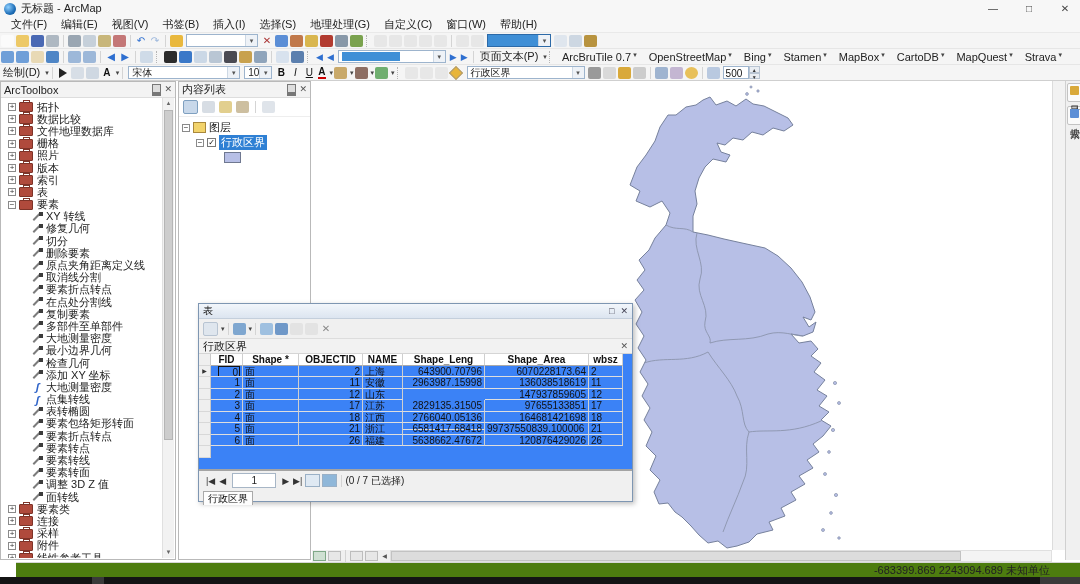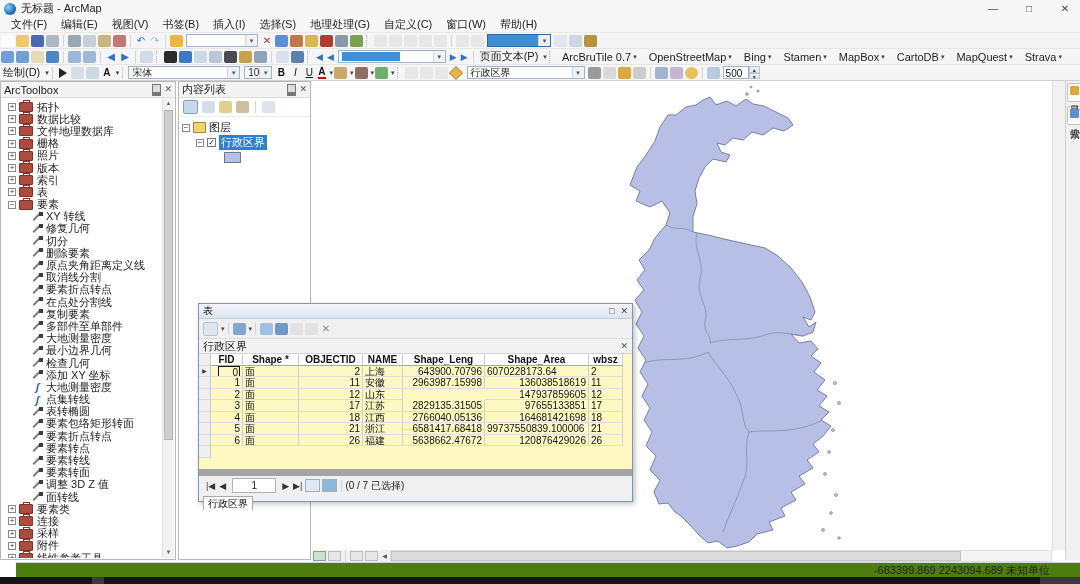--- a/index.html
+++ b/index.html
@@ -23,21 +23,21 @@
   #tb3{top:65px;height:16px;border-bottom:1px solid #cfcfcf}
   .ic{display:inline-block;width:13px;height:12px;margin:0 1px;border-radius:2px;flex:0 0 auto}
   .ic.txt{background:transparent!important;font-size:10px;line-height:12px;text-align:center;width:12px}
   .sep{display:inline-block;width:1px;height:12px;background:#d4d4d4;margin:0 3px;flex:0 0 auto}
   .grip{display:inline-block;width:4px;height:12px;margin:0 2px;border-left:1px dotted #b5b5b5;flex:0 0 auto}
   .combo{display:inline-flex;align-items:center;height:13px;background:#fff;border:1px solid #9db4cd;font-size:10px;color:#222;margin:0 2px;flex:0 0 auto;box-sizing:border-box;padding-left:3px}
   .combo .dd{margin-left:auto;width:11px;height:11px;font-size:7px;line-height:11px;text-align:center;color:#555;background:#eef2f7;border-left:1px solid #cdd8e4}
   .combo.blue{background:#3f8fd6;border-color:#2c6aa8}
   .lbl-btn{font-size:11px;color:#222;padding:0 3px;white-space:nowrap;flex:0 0 auto}
   .dd-arrow{font-size:7px;color:#444;padding-left:2px}
-  .bm{display:inline-flex;align-items:center;font-size:11px;color:#222;padding:0 6px;white-space:nowrap;flex:0 0 auto}
+  .bm{display:inline-flex;align-items:flex-start;font-size:11px;color:#222;padding:0 6px;white-space:nowrap;flex:0 0 auto}
   .navg{font-size:9px;color:#2e6fd0;padding:0 2px;flex:0 0 auto}
   .spin{display:inline-flex;flex:0 0 auto;margin-left:2px}
   .spin .val{width:26px;height:13px;border:1px solid #9db4cd;background:#fff;font-size:10px;line-height:13px;padding-left:2px;box-sizing:border-box}
   .spin .ud{display:flex;flex-direction:column;width:11px}
   .spin .ud span{height:6.5px;font-size:5px;line-height:6.5px;text-align:center;background:#e9edf2;border:1px solid #b8c4d2;color:#333;box-sizing:border-box}
   .bi{font-weight:bold}.it{font-style:italic}.un{text-decoration:underline}
   .fontA{font-size:10px;font-weight:bold;border-bottom:2px solid #c00;line-height:10px;margin:0 2px;flex:0 0 auto}
   .diamond{width:8px;height:8px;background:#e8b53a;border:1px solid #a97;transform:rotate(45deg);margin:0 4px 0 2px;flex:0 0 auto}
   .ptr{width:0;height:0;border-top:5px solid transparent;border-bottom:5px solid transparent;border-left:8px solid #222;margin:0 3px;flex:0 0 auto}
   
@@ -79,21 +79,21 @@
   .hsc-arr{width:11px;height:10px;font-size:6px;line-height:10px;text-align:center;color:#555}
   .hsc-track{flex:1;height:10px;background:#f4f4f4;border:1px solid #e0e0e0;position:relative}
   .hsc-thumb{position:absolute;left:0;top:0;height:8px;width:86%;background:#dcdcdc;border:1px solid #c2c2c2}
   
   #twin{left:198px;top:303px;width:433px;height:197px;background:#f0f0f0;border:1px solid #7e96b2;box-shadow:2px 2px 5px rgba(0,0,0,.25)}
   #twin-title{height:14px;background:linear-gradient(#f2f6fb,#dce5f0);display:flex;align-items:center;padding:0 4px;font-size:10px;border-bottom:1px solid #c4cfdc}
   #twin-title .tools{margin-left:auto;display:flex;gap:6px;font-size:9px;color:#445}
   #twin-toolbar{height:19px;display:flex;align-items:center;padding:0 3px;border-bottom:1px solid #ddd}
   #twin-band{height:14px;display:flex;align-items:center;padding:0 4px;font-size:11px;color:#222;border-bottom:1px solid #d5d5d5;background:#f2f2f2}
   #twin-band .x{margin-left:auto;font-size:9px;color:#555}
-  #tgrid{position:relative;height:115px;background:#fef9c3;border-bottom:7px solid #a3a3a3;overflow:hidden}
+  #tgrid{position:relative;height:115px;background:#3b82f6;border-bottom:2px solid #a3a3a3;overflow:hidden}
   .grow{display:flex;height:11.5px;box-sizing:border-box}
   .gsel{width:12px;background:#efefef;border-right:1px solid #c9c9c9;border-bottom:1px solid #d8d8d8;font-size:6px;line-height:11px;text-align:center;color:#333;flex:0 0 auto;box-sizing:border-box}
   .gc{border-right:1px solid #cfcfcf;border-bottom:1px solid #dedede;font-size:10px;line-height:11px;padding:0 2px;box-sizing:border-box;overflow:hidden;white-space:nowrap;flex:0 0 auto}
   .ghead .gc{font-weight:bold;text-align:center;border-bottom:1px solid #a9a9a9;background:#fff}
   .editbox{display:inline-block;min-width:22px;border:1px solid #111;padding:0 1px;text-align:right;box-sizing:border-box}
   #tnav{height:19px;display:flex;align-items:center;padding:0 5px;font-size:10px;color:#222}
   #tnav .num{width:42px;height:13px;background:#fff;border:1px solid #a7b6c6;text-align:center;line-height:13px;margin:0 4px}
   #tnav .nicon{width:13px;height:11px;border:1px solid #9ab0c6;background:#dfe9f3;margin:0 1px}
   #tnav .nicon.alt{background:#8fb7d9}
   #ttab{height:15px;display:flex;align-items:flex-end;padding-left:4px}
@@ -616,21 +616,21 @@
         <span class="gc" style="width: 104px;">Shape_Area</span>
         <span class="gc" style="width: 34px;">wbsz</span>
       </div>
       <div class="grow">
         <span class="gsel">▶</span>
         <span class="gc" style="width: 32px; text-align: right;"><span class="editbox">0</span></span>
         <span class="gc" style="width: 56px; text-align: left;">面</span>
         <span class="gc" style="width: 64px; text-align: right;">2</span>
         <span class="gc" style="width: 40px; text-align: left;">上海</span>
         <span class="gc" style="width: 82px; text-align: right;">643900.70796</span>
-        <span class="gc" style="width: 104px; text-align: left;">6070228173.64</span>
+        <span class="gc" style="width: 104px; text-align: right;">6070228173.64</span>
         <span class="gc" style="width: 34px; text-align: left;">2</span>
       </div>
       <div class="grow">
         <span class="gsel"></span>
         <span class="gc" style="width: 32px; text-align: right;">1</span>
         <span class="gc" style="width: 56px; text-align: left;">面</span>
         <span class="gc" style="width: 64px; text-align: right;">11</span>
         <span class="gc" style="width: 40px; text-align: left;">安徽</span>
         <span class="gc" style="width: 82px; text-align: right;">2963987.15998</span>
         <span class="gc" style="width: 104px; text-align: right;">136038518619</span>

